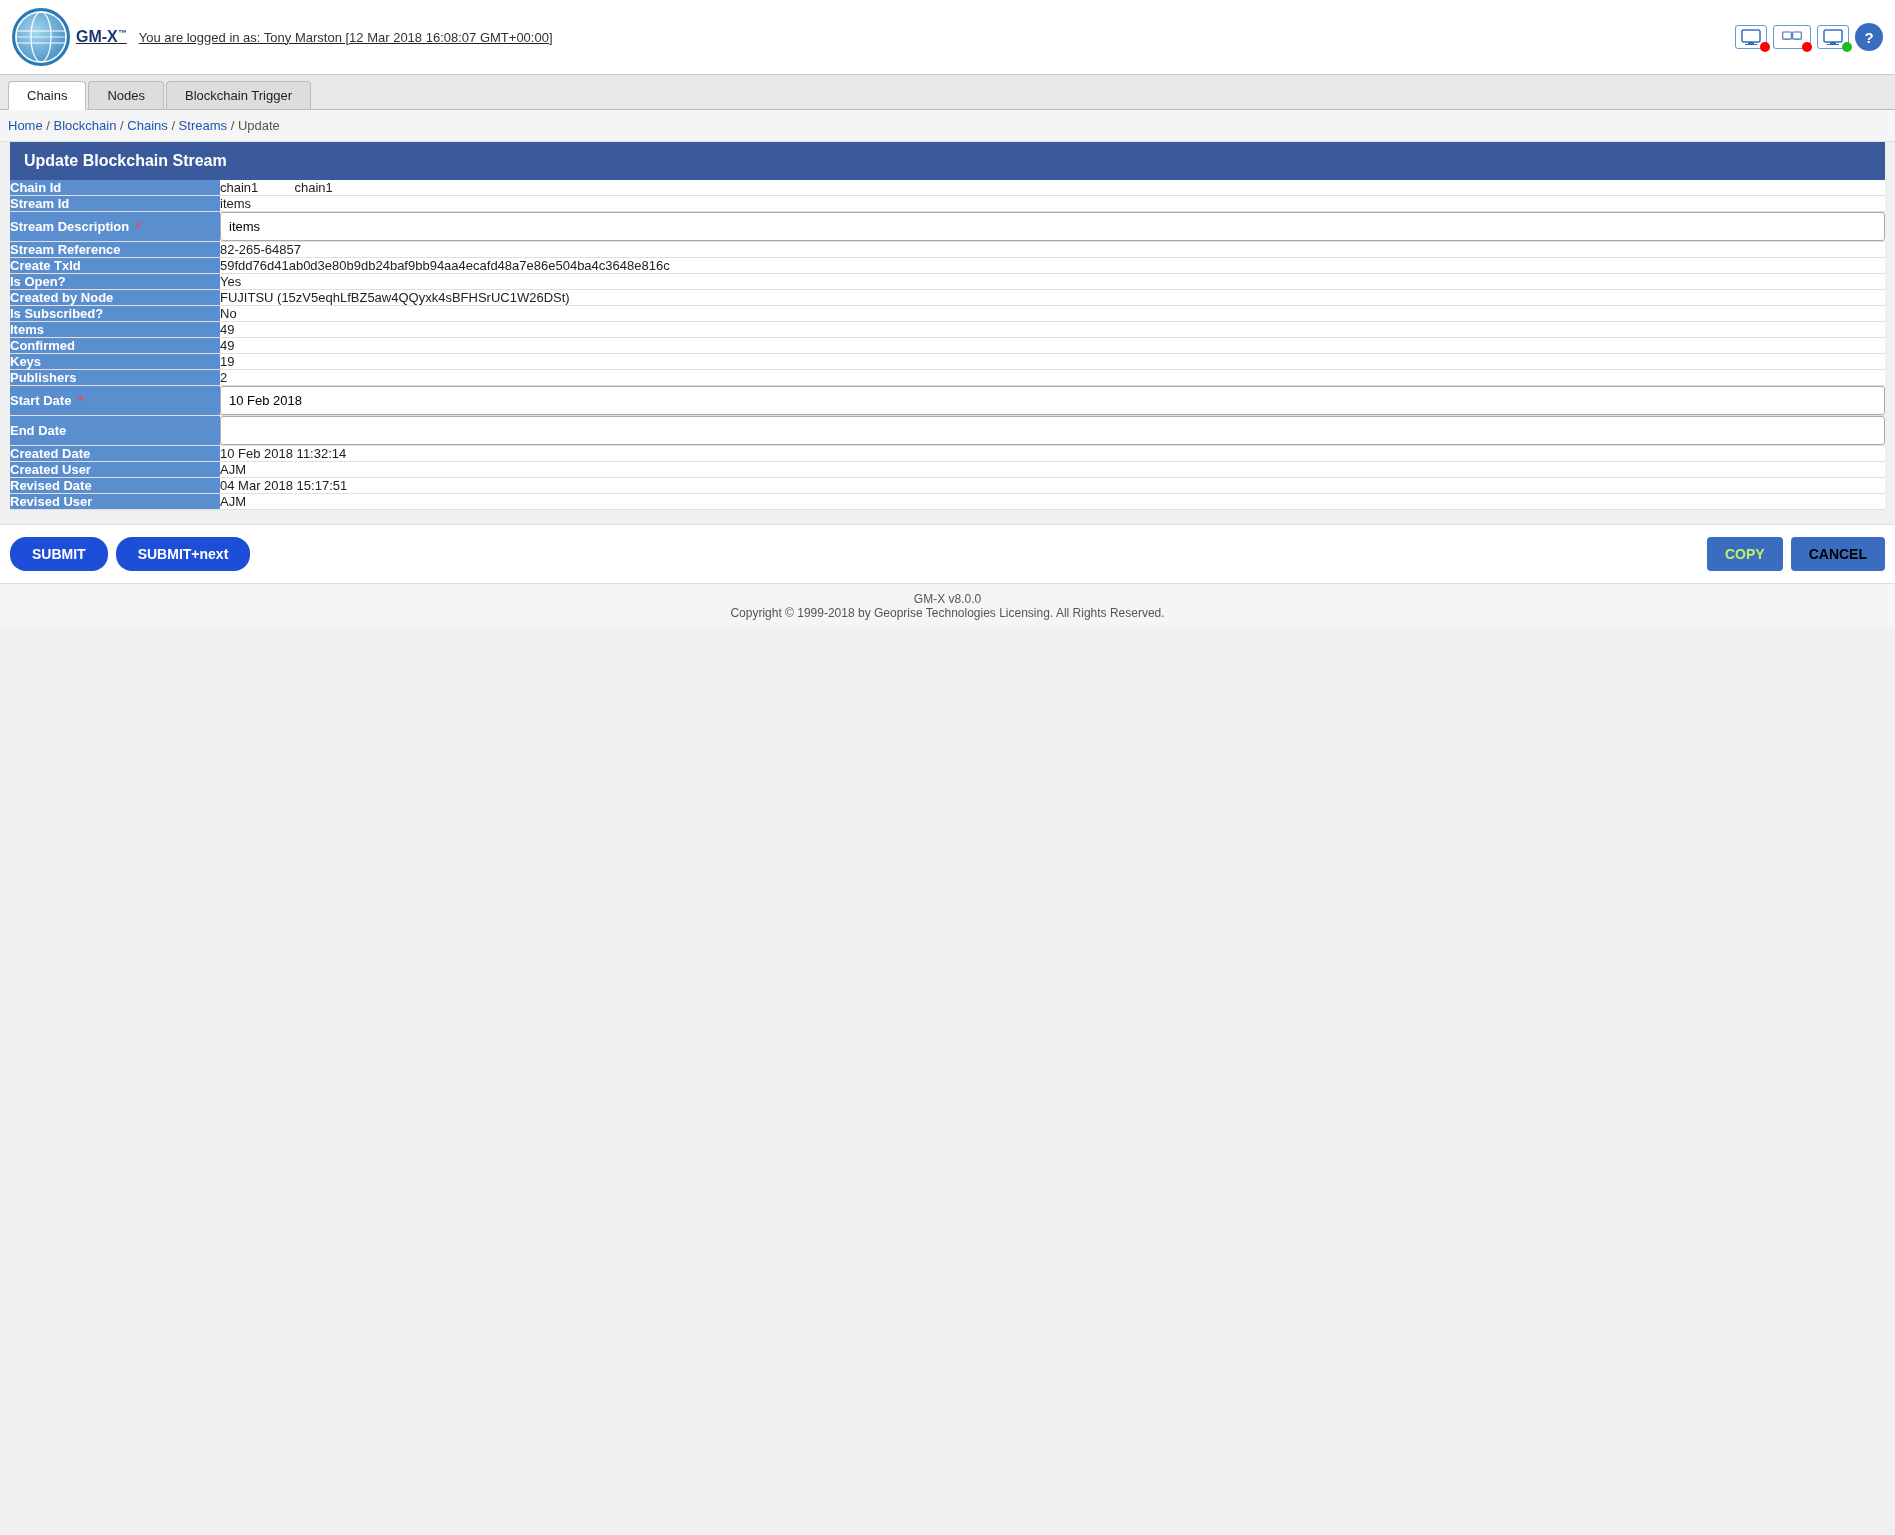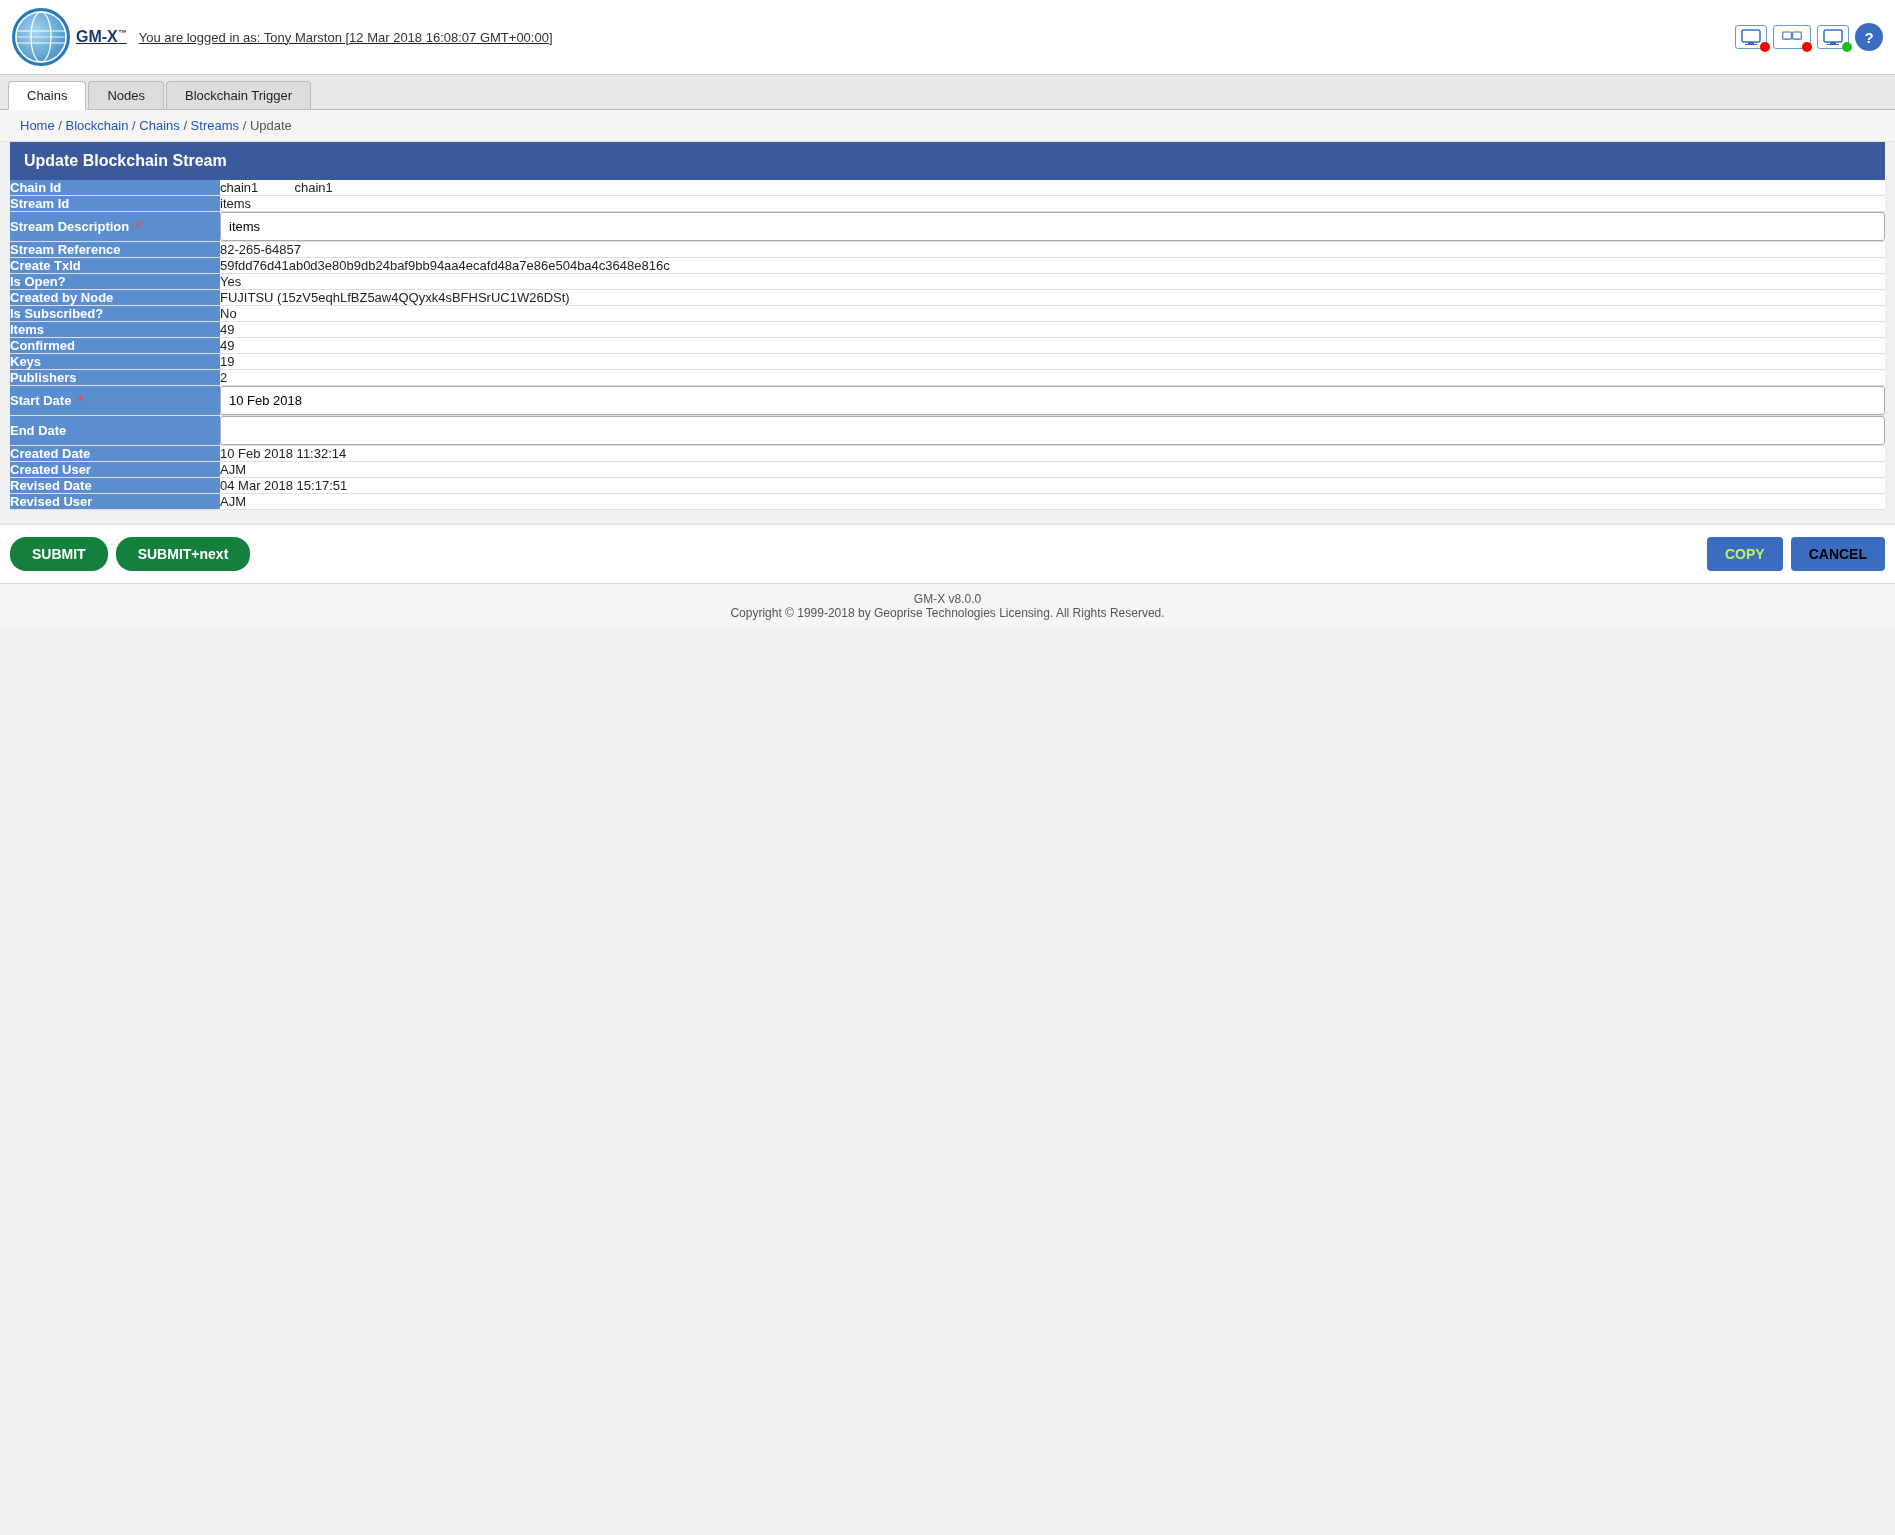--- a/index.html
+++ b/index.html
@@ -65,21 +65,21 @@
     }
     .tab.active {
       background: #fff;
       border-bottom: 1px solid #fff;
       margin-bottom: -1px;
       font-weight: normal;
     }
 
     
     #breadcrumb {
-      padding: 8px 20px;
+      padding: 8px 8px;
       background: #f5f5f5;
       border-bottom: 1px solid #ddd;
       font-size: 13px;
     }
     #breadcrumb a { color: #2255aa; text-decoration: none; }
     #breadcrumb span { color: #555; }
 
     
     #main { padding: 0 10px 10px 10px; }
 
@@ -134,21 +134,21 @@
       align-items: center;
       padding: 12px 10px;
       background: #fff;
       border-top: 1px solid #ddd;
       margin-top: 4px;
     }
     #footer-left { display: flex; gap: 8px; }
     #footer-right { display: flex; gap: 8px; }
 
     .btn-submit {
-      background: #15803d;
+      background: #1d4ed8;
       color: #fff;
       border: none;
       padding: 9px 22px;
       border-radius: 16px;
       font-size: 14px;
       font-weight: bold;
       cursor: pointer;
     }
     .btn-copy {
       background: #3a6cbf;

